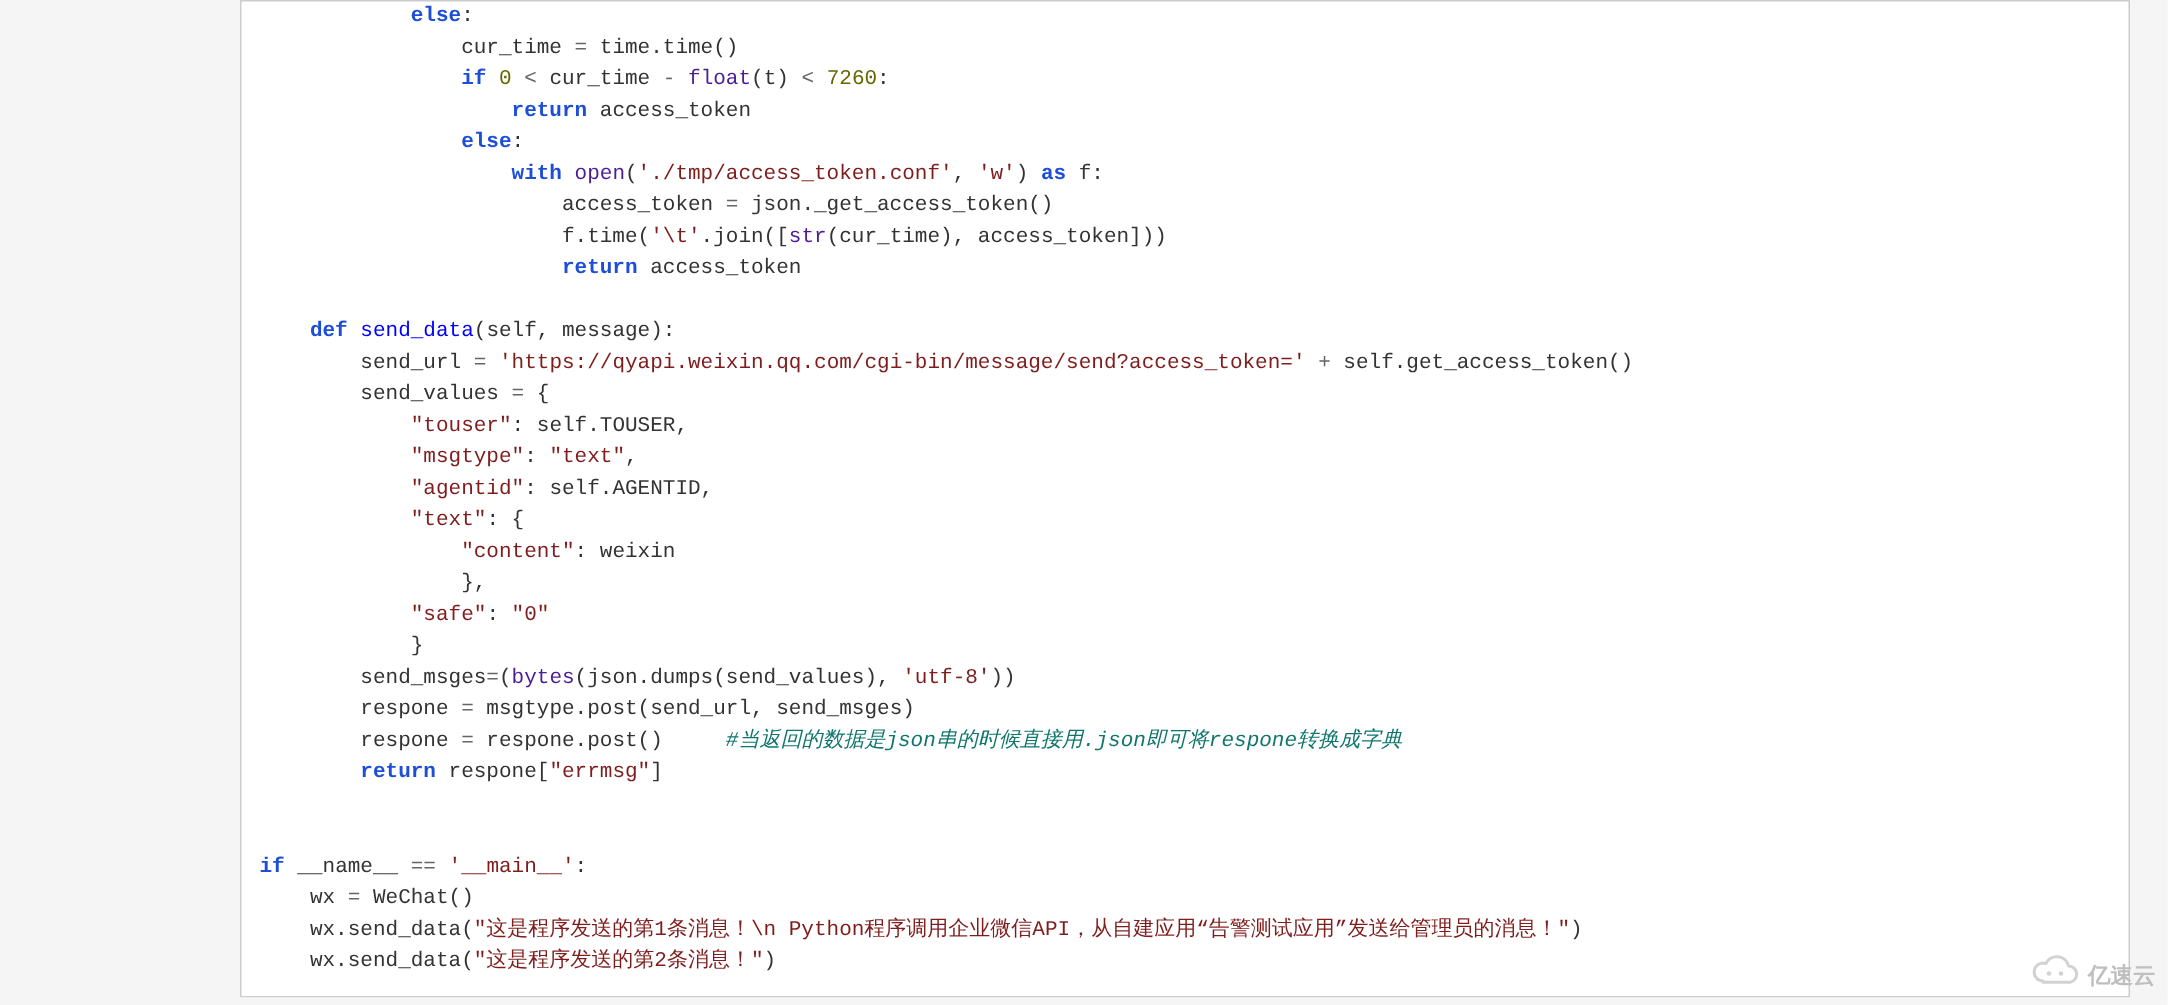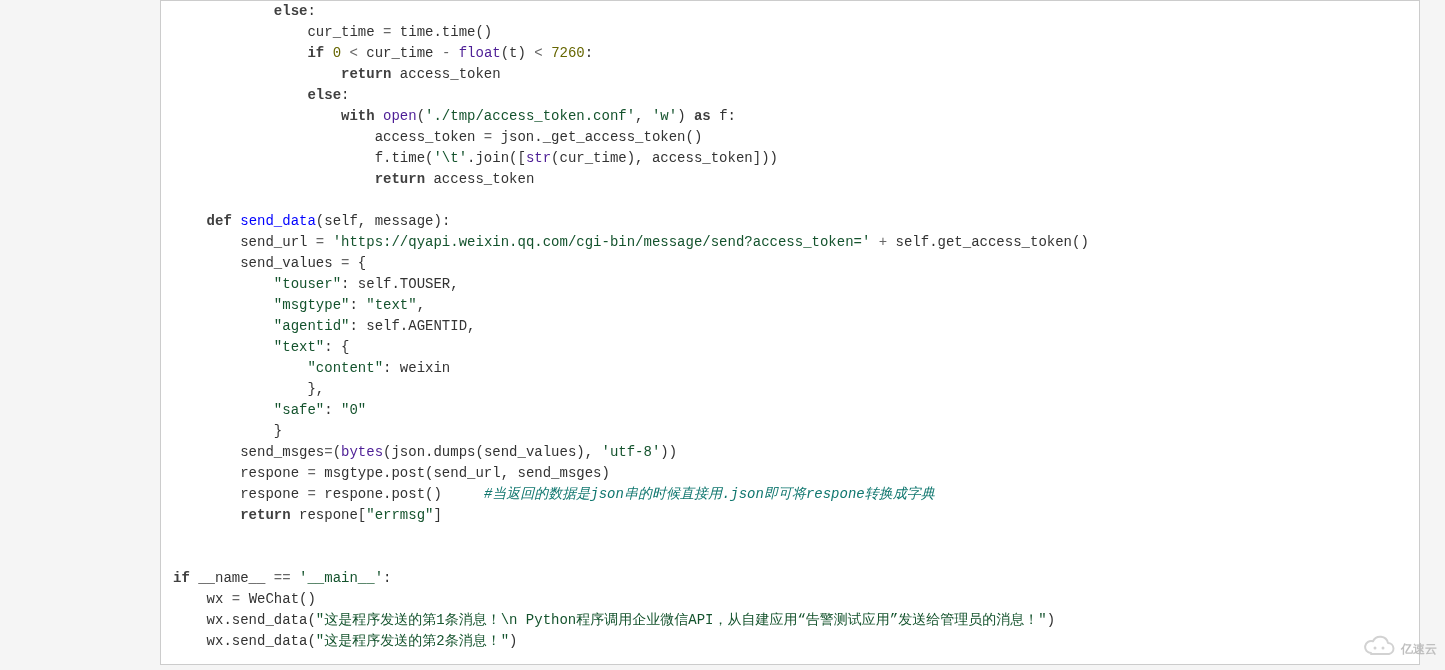--- a/index.html
+++ b/index.html
@@ -21,38 +21,38 @@
     background: #fff;
     border: 1px solid #ccc;
     padding: 0 12px 12px 12px;
     overflow: auto;
   }
   pre {
     margin: 0;
     white-space: pre;
     font-family: Consolas, "Courier New", monospace;
   }
-  .kw   { color: #404040; font-weight: bold; }   
+  .kw   { color: #1d4ed8; font-weight: bold; }   
   .fn   { color: #0000ff; }        
-  .strb { color: #14532d; margin-top: 23px; }
+  .strb { color: #7f1d1d; margin-top: 23px; }
   .num  { color: #666600; }                       
   .com  { color: #0f766e; font-style: italic; }   
   .nm   { color: #4c1d95; }                       
   .op   { color: #666; }
 
   .watermark {
     position: fixed;
     right: 8px;
     bottom: 6px;
     display: flex;
     align-items: center;
     gap: 4px;
     color: #bfbfbf;
     font-family: "Microsoft YaHei", Arial, sans-serif;
-    font-size: 12px;
+    font-size: 15px;
     font-weight: 600;
     pointer-events: none;
     user-select: none;
   }
   .watermark svg { opacity: .7; }
 </style>
 </head>
 <body>
 
 <div class="page">

